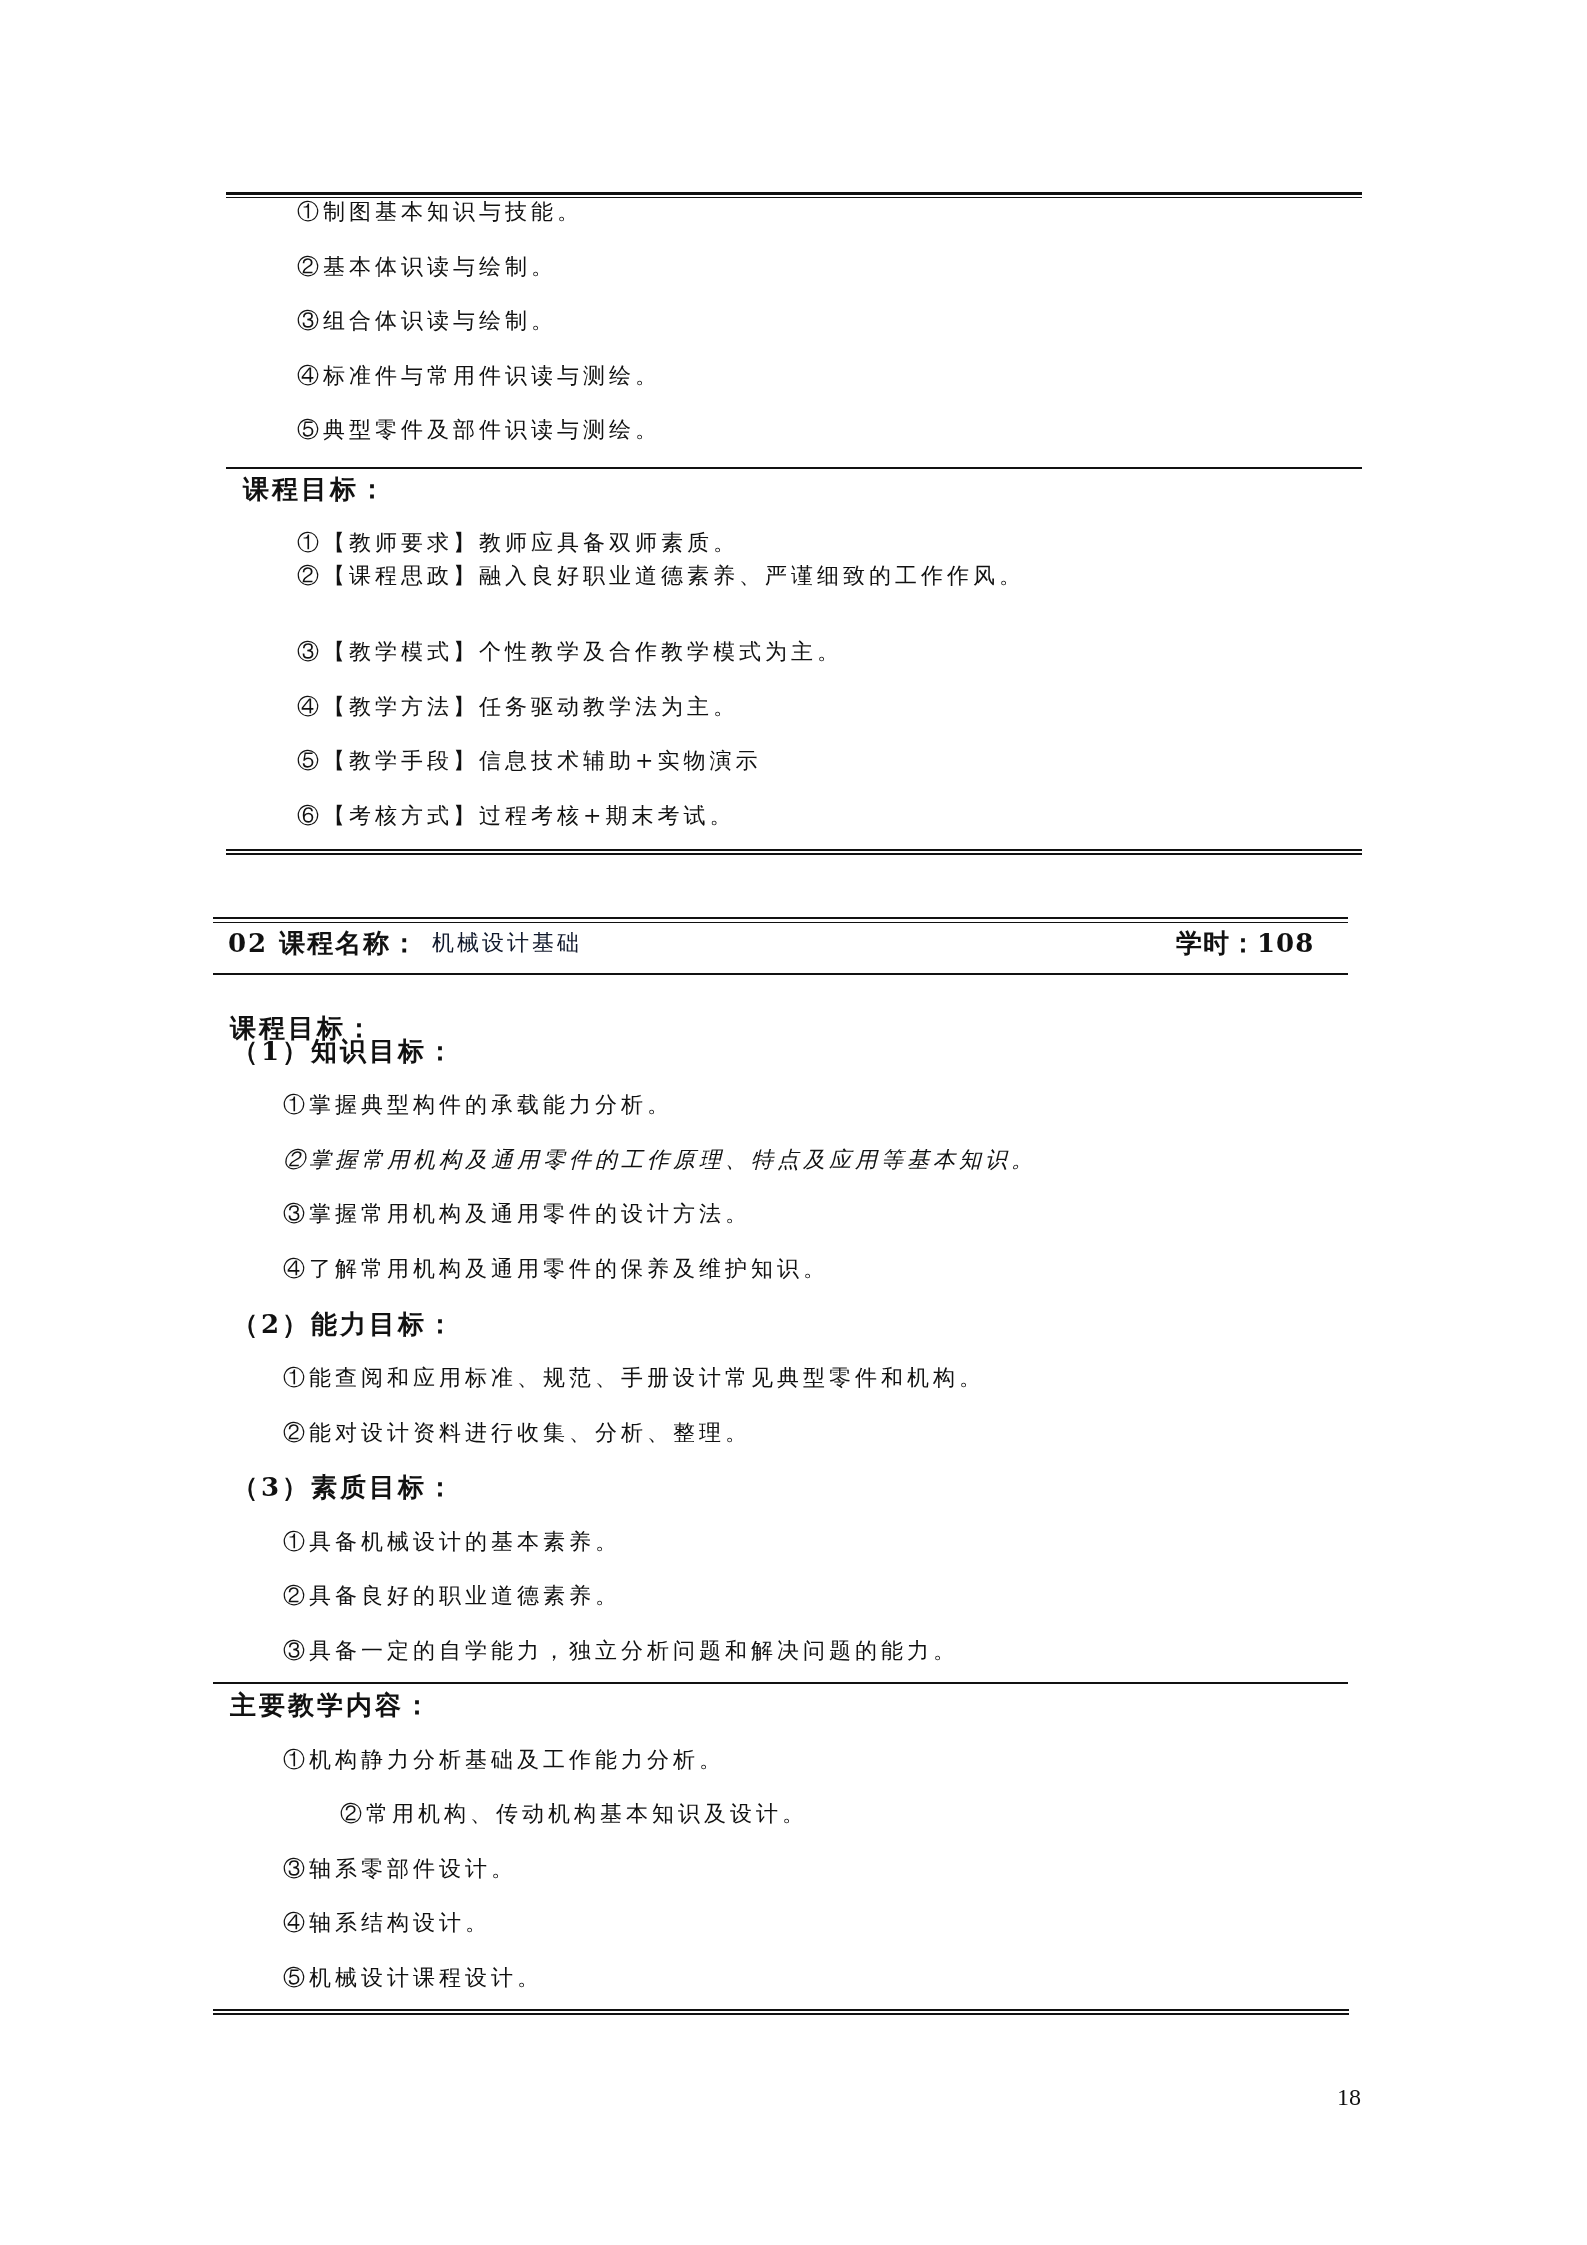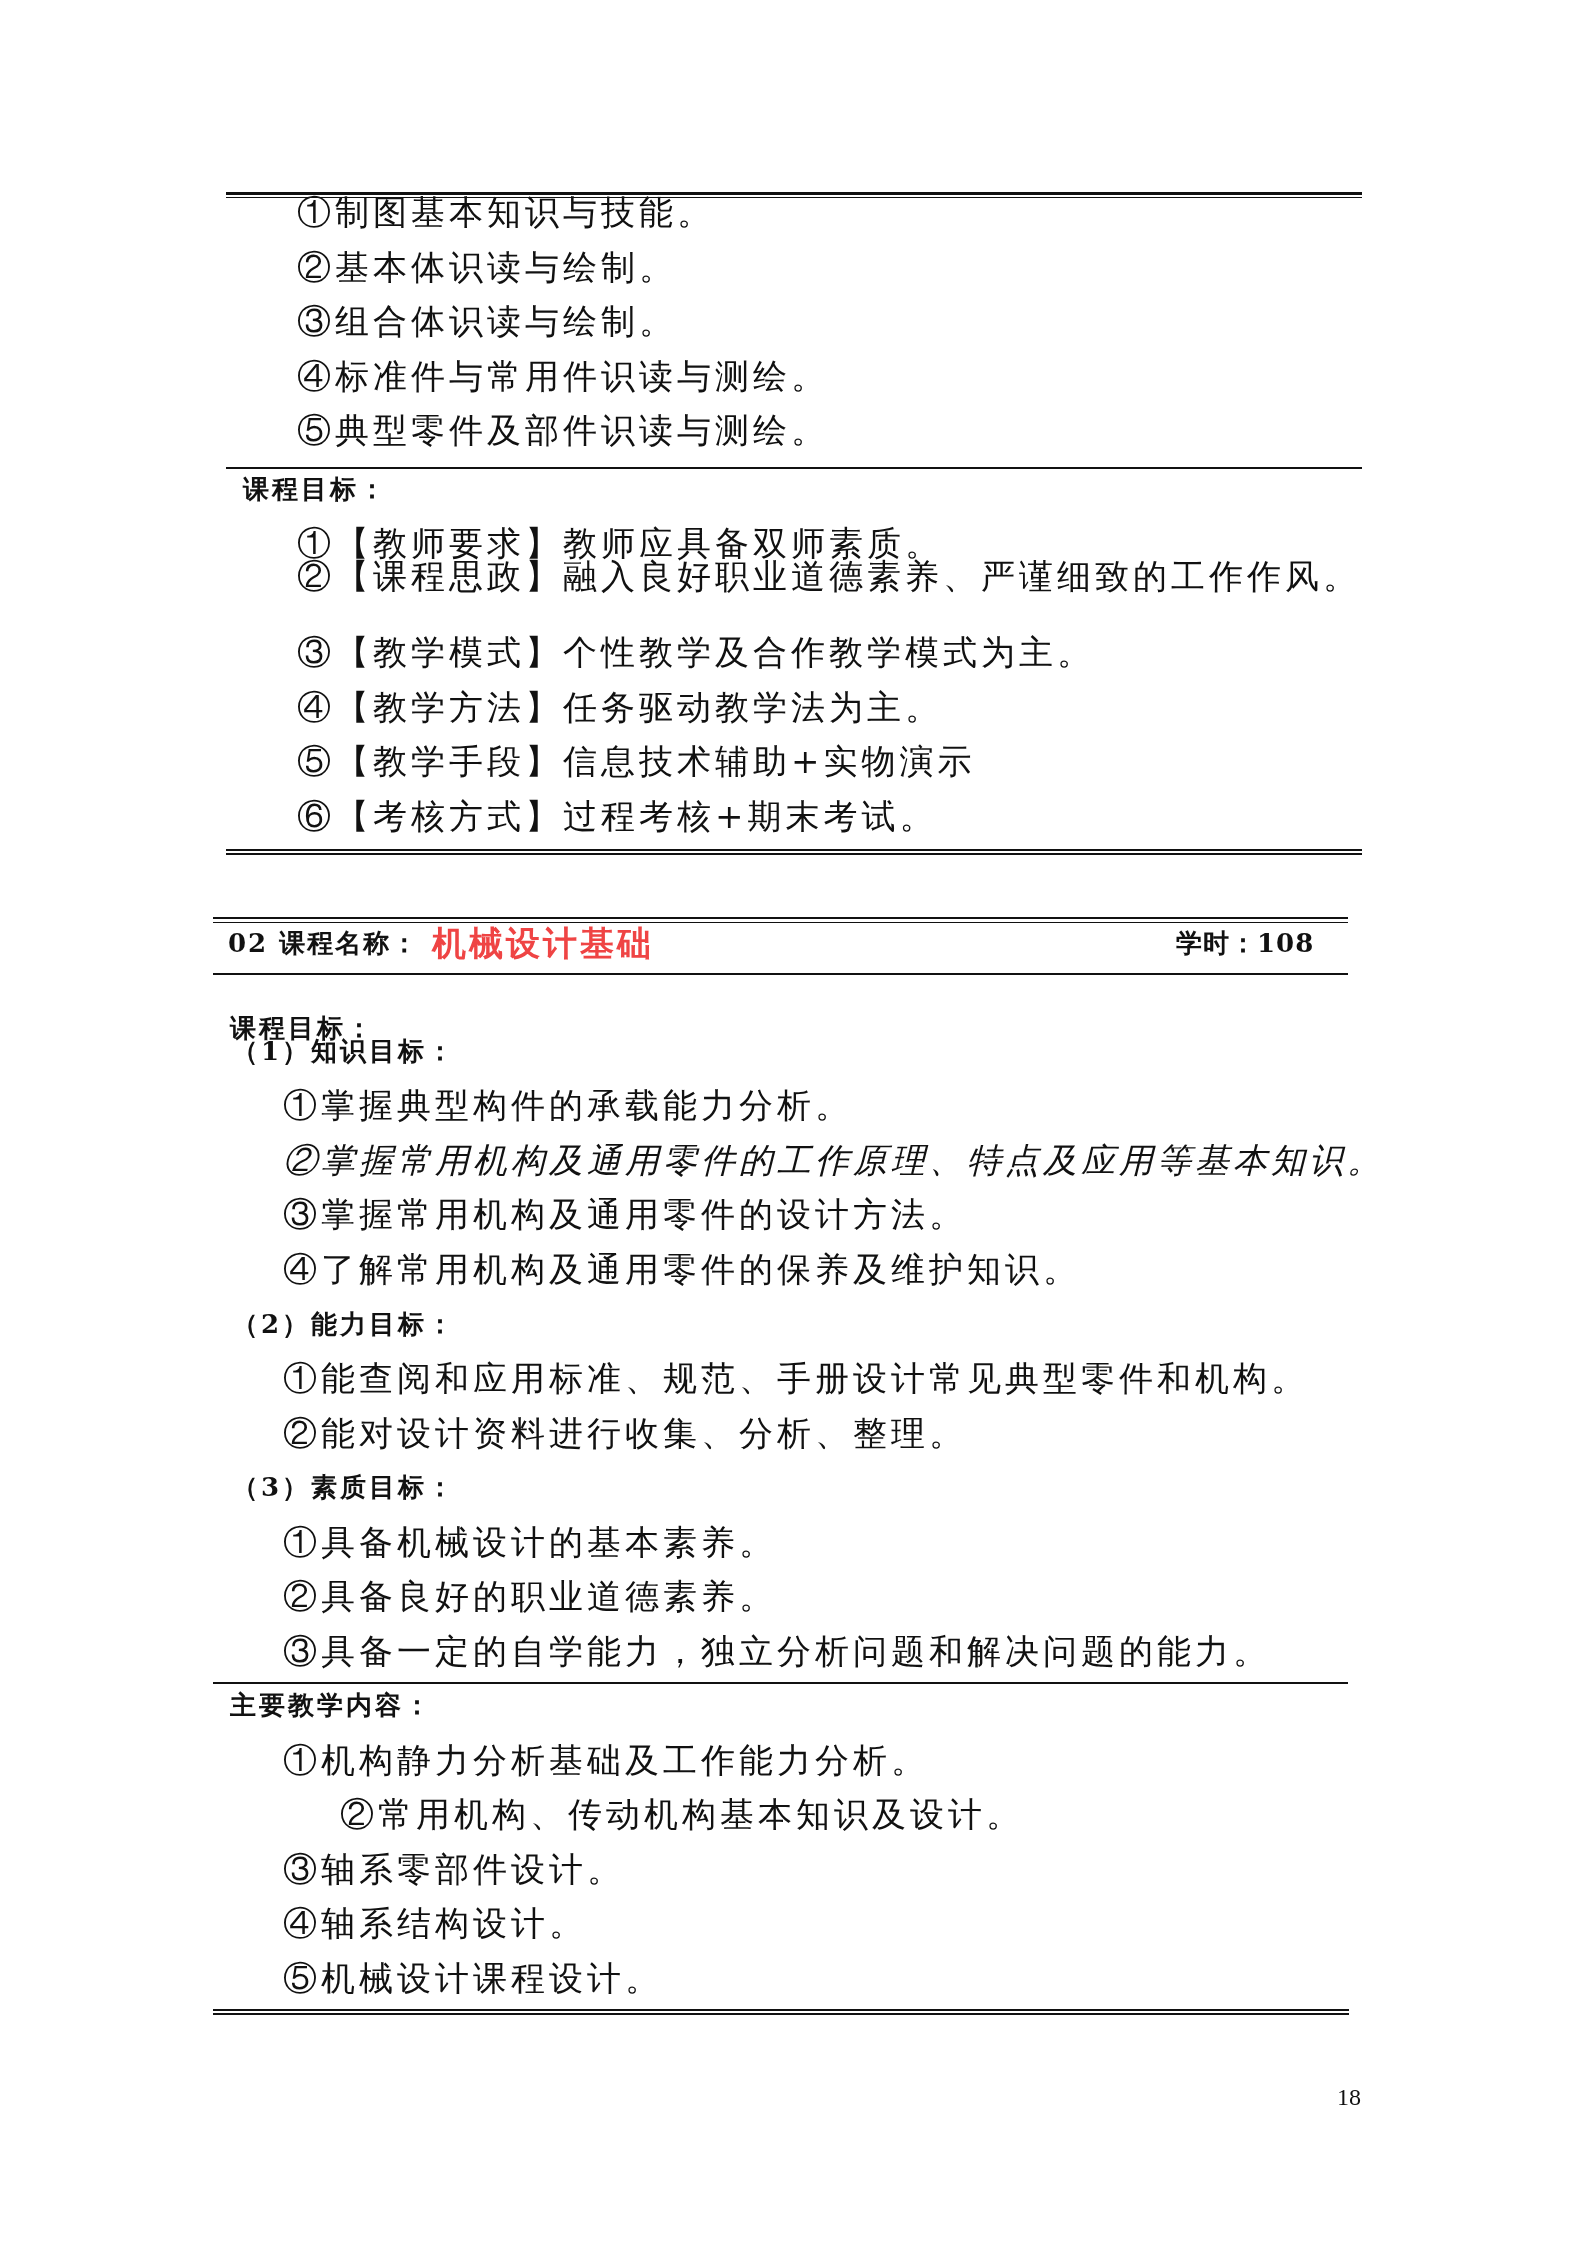--- a/index.html
+++ b/index.html
@@ -1,23 +1,23 @@
 <!DOCTYPE html>
 <html><head>
 <meta charset="utf-8">
 <style>
   html, body { margin:0; padding:0; background:#ffffff; }
   body { width:1587px; height:2245px; position:relative; overflow:hidden;
          font-family:"DejaVu Serif","Liberation Serif",serif; color:#111; }
   .abs { position:absolute; white-space:nowrap; }
   .rule { position:absolute; background:#111; height:2px; }
   .dbl { position:absolute; height:6px; border-top:3px solid #111; border-bottom:1px solid #111; box-sizing:border-box; }
-  .item { font-size:34px; line-height:30px; letter-spacing:4px; }
+  .item { font-size:22px; line-height:30px; letter-spacing:4px; }
   .head { font-size:26px; line-height:30px; font-weight:bold; letter-spacing:3px; }
-  .body-light { font-weight:bold; color:#ef4444; letter-spacing:3px; }
+  .body-light { font-weight:normal; color:#0f172a; letter-spacing:3px; }
   .pagenum { font-family:"Liberation Serif",serif; font-size:24px; }
 </style>
 </head>
 <body>
 
 <div class="dbl" style="left:226px; top:192px; width:1136px;"></div>
 
 <div>
   <div class="abs item" style="left:297px; top:197px;">①制图基本知识与技能。</div>
   <div class="abs item" style="left:297px; top:252px;">②基本体识读与绘制。</div>

